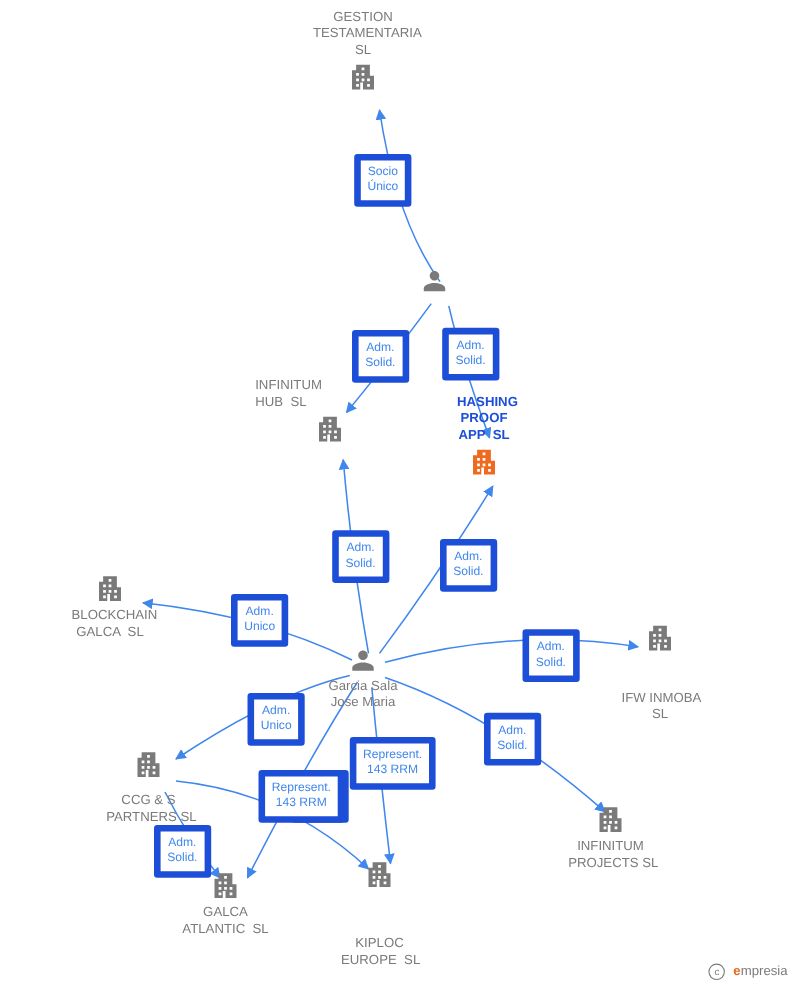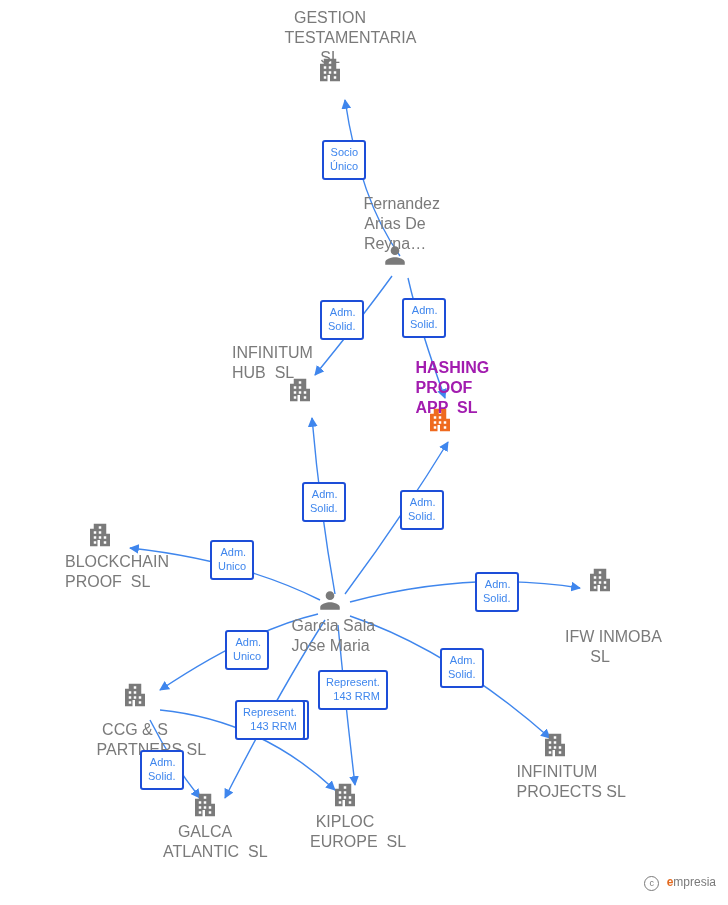--- a/index.html
+++ b/index.html
@@ -1,21 +1,21 @@
 <!DOCTYPE html>
 <html><head>
 <meta charset="utf-8">
 <style>
   html,body{margin:0;padding:0;width:728px;height:905px;background:#fff;font-family:Arial,Helvetica,sans-serif;overflow:hidden}
   .stage{position:relative;width:728px;height:905px}
   svg.edges{position:absolute;left:0;top:0;width:728px;height:905px;pointer-events:none}
   .edge-line{stroke:#3f86ed;stroke-width:1.4;fill:none;marker-end:url(#arrow)}
-  .edge-label{position:absolute;background:#fff;border:2px solid #1d4ed8;color:#3f86ed;font-size:11px;line-height:1.25;padding:4px 6px;border-radius:3px;white-space:pre;text-align:right}
-  .nodelabel{position:absolute;color:#7a7a7a;font-size:16px;line-height:1.25;text-align:center;white-space:pre}
-  .nodelabel.bold{font-weight:bold;color:#a21caf}
+  .edge-label{position:absolute;background:#fff;border:6px solid #1d4ed8;color:#3f86ed;font-size:11px;line-height:1.25;padding:4px 6px;border-radius:3px;white-space:pre;text-align:center}
+  .nodelabel{position:absolute;color:#7a7a7a;font-size:12px;line-height:1.25;text-align:center;white-space:pre}
+  .nodelabel.bold{font-weight:bold;color:#1d4ed8}
   .icon{position:absolute}
   .icon svg{display:block}
   .copyright{position:absolute;right:12px;bottom:14px;font-size:12px;color:#7a7a7a}
   .copyright .c{display:inline-block;border:1px solid #7a7a7a;border-radius:50%;width:13px;height:13px;line-height:12px;text-align:center;font-size:9px;margin-right:4px}
   .copyright .e{color:#e36a1f;font-weight:bold}
 </style>
 </head>
 <body>
 
 <div class="stage" id="stage">
@@ -51,23 +51,20 @@
       </svg>
     </div>
     <div class="nodelabel" style="left: 284.5px; top: 8px; width: 91px;">GESTION
 TESTAMENTARIA
 SL</div>
     <div class="icon" style="left: 382px; top: 241px;">
       <svg width="26" height="28" viewBox="0 0 24 24">
         <path fill="#7a7a7a" d="M12 12c2.2 0 4-1.8 4-4s-1.8-4-4-4-4 1.8-4 4 1.8 4 4 4zm0 2c-3 0-9 1.5-9 4.5V21h18v-2.5c0-3-6-4.5-9-4.5z"></path>
       </svg>
     </div>
-    <div class="nodelabel" style="left: 363.5px; top: 194px; width: 63px;">Fernandez
-Arias De
-Reyna…</div>
     <div class="icon" style="left: 285px; top: 375px;">
       <svg width="30" height="30" viewBox="0 0 24 24">
         <path fill="#7a7a7a" d="M4 21V7h3V3h10v8h3v10h-8v-5h-2v5H4zm3-2h2v-2H7v2zm0-4h2v-2H7v2zm0-4h2V9H7v2zm4 4h2v-2h-2v2zm0-4h2V9h-2v2zm0-4h2V5h-2v2zm4 8h2v-2h-2v2zm0 4h2v-2h-2v2z"></path>
       </svg>
     </div>
     <div class="nodelabel" style="text-align: left; left: 232px; top: 343px; width: 63px;">INFINITUM
 HUB  SL</div>
     <div class="icon" style="left: 425px; top: 405px;">
       <svg width="30" height="30" viewBox="0 0 24 24">
         <path fill="#ef6a1f" d="M4 21V7h3V3h10v8h3v10h-8v-5h-2v5H4zm3-2h2v-2H7v2zm0-4h2v-2H7v2zm0-4h2V9H7v2zm4 4h2v-2h-2v2zm0-4h2V9h-2v2zm0-4h2V5h-2v2zm4 8h2v-2h-2v2zm0 4h2v-2h-2v2z"></path>
@@ -75,21 +72,21 @@
     </div>
     <div class="nodelabel bold" style="left: 415.5px; top: 358px; width: 49px;">HASHING
 PROOF
 APP  SL</div>
     <div class="icon" style="left: 85px; top: 520px;">
       <svg width="30" height="30" viewBox="0 0 24 24">
         <path fill="#7a7a7a" d="M4 21V7h3V3h10v8h3v10h-8v-5h-2v5H4zm3-2h2v-2H7v2zm0-4h2v-2H7v2zm0-4h2V9H7v2zm4 4h2v-2h-2v2zm0-4h2V9h-2v2zm0-4h2V5h-2v2zm4 8h2v-2h-2v2zm0 4h2v-2h-2v2z"></path>
       </svg>
     </div>
     <div class="nodelabel" style="left: 65px; top: 552px; width: 70px;">BLOCKCHAIN
-PROOF  SL</div>
+GALCA  SL</div>
     <div class="icon" style="left: 585px; top: 565px;">
       <svg width="30" height="30" viewBox="0 0 24 24">
         <path fill="#7a7a7a" d="M4 21V7h3V3h10v8h3v10h-8v-5h-2v5H4zm3-2h2v-2H7v2zm0-4h2v-2H7v2zm0-4h2V9H7v2zm4 4h2v-2h-2v2zm0-4h2V9h-2v2zm0-4h2V5h-2v2zm4 8h2v-2h-2v2zm0 4h2v-2h-2v2z"></path>
       </svg>
     </div>
     <div class="nodelabel" style="left: 565px; top: 627px; width: 70px;">IFW INMOBA
 SL</div>
     <div class="icon" style="left: 120px; top: 680px;">
       <svg width="30" height="30" viewBox="0 0 24 24">
         <path fill="#7a7a7a" d="M4 21V7h3V3h10v8h3v10h-8v-5h-2v5H4zm3-2h2v-2H7v2zm0-4h2v-2H7v2zm0-4h2V9H7v2zm4 4h2v-2h-2v2zm0-4h2V9h-2v2zm0-4h2V5h-2v2zm4 8h2v-2h-2v2zm0 4h2v-2h-2v2z"></path>
@@ -102,21 +99,21 @@
         <path fill="#7a7a7a" d="M4 21V7h3V3h10v8h3v10h-8v-5h-2v5H4zm3-2h2v-2H7v2zm0-4h2v-2H7v2zm0-4h2V9H7v2zm4 4h2v-2h-2v2zm0-4h2V9h-2v2zm0-4h2V5h-2v2zm4 8h2v-2h-2v2zm0 4h2v-2h-2v2z"></path>
       </svg>
     </div>
     <div class="nodelabel" style="left: 163px; top: 822px; width: 84px;">GALCA
 ATLANTIC  SL</div>
     <div class="icon" style="left: 330px; top: 780px;">
       <svg width="30" height="30" viewBox="0 0 24 24">
         <path fill="#7a7a7a" d="M4 21V7h3V3h10v8h3v10h-8v-5h-2v5H4zm3-2h2v-2H7v2zm0-4h2v-2H7v2zm0-4h2V9H7v2zm4 4h2v-2h-2v2zm0-4h2V9h-2v2zm0-4h2V5h-2v2zm4 8h2v-2h-2v2zm0 4h2v-2h-2v2z"></path>
       </svg>
     </div>
-    <div class="nodelabel" style="left: 310px; top: 812px; width: 70px;">KIPLOC
+    <div class="nodelabel" style="left: 310px; top: 850px; width: 70px;">KIPLOC
 EUROPE  SL</div>
     <div class="icon" style="left: 540px; top: 730px;">
       <svg width="30" height="30" viewBox="0 0 24 24">
         <path fill="#7a7a7a" d="M4 21V7h3V3h10v8h3v10h-8v-5h-2v5H4zm3-2h2v-2H7v2zm0-4h2v-2H7v2zm0-4h2V9H7v2zm4 4h2v-2h-2v2zm0-4h2V9h-2v2zm0-4h2V5h-2v2zm4 8h2v-2h-2v2zm0 4h2v-2h-2v2z"></path>
       </svg>
     </div>
     <div class="nodelabel" style="left: 516.5px; top: 762px; width: 77px;">INFINITUM
 PROJECTS SL</div>
     <div class="icon" style="left: 317px; top: 586px;">
       <svg width="26" height="28" viewBox="0 0 24 24">

